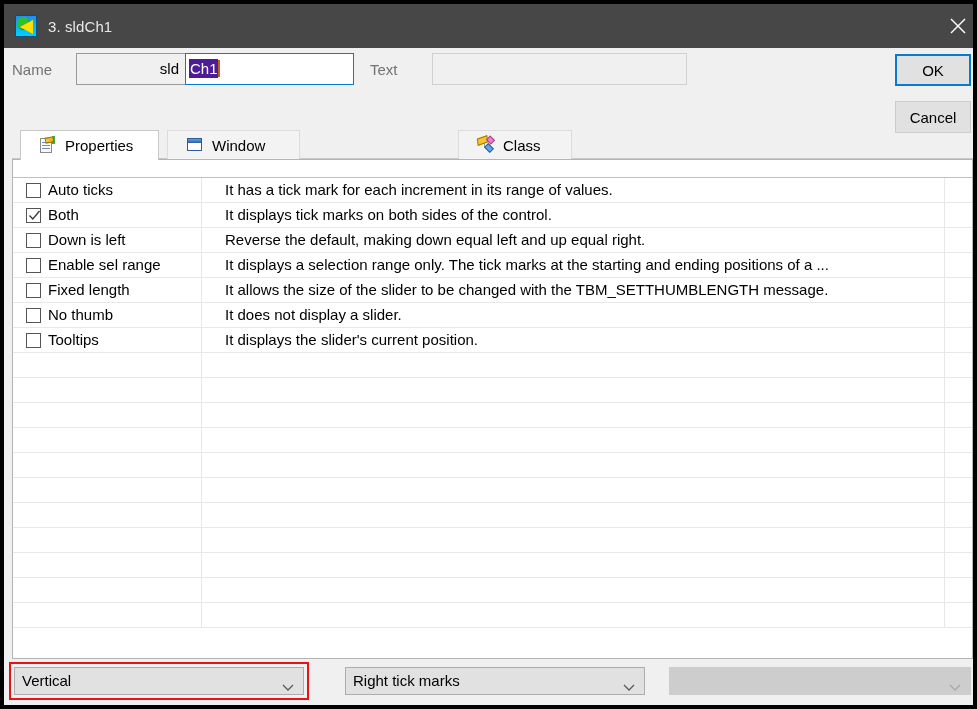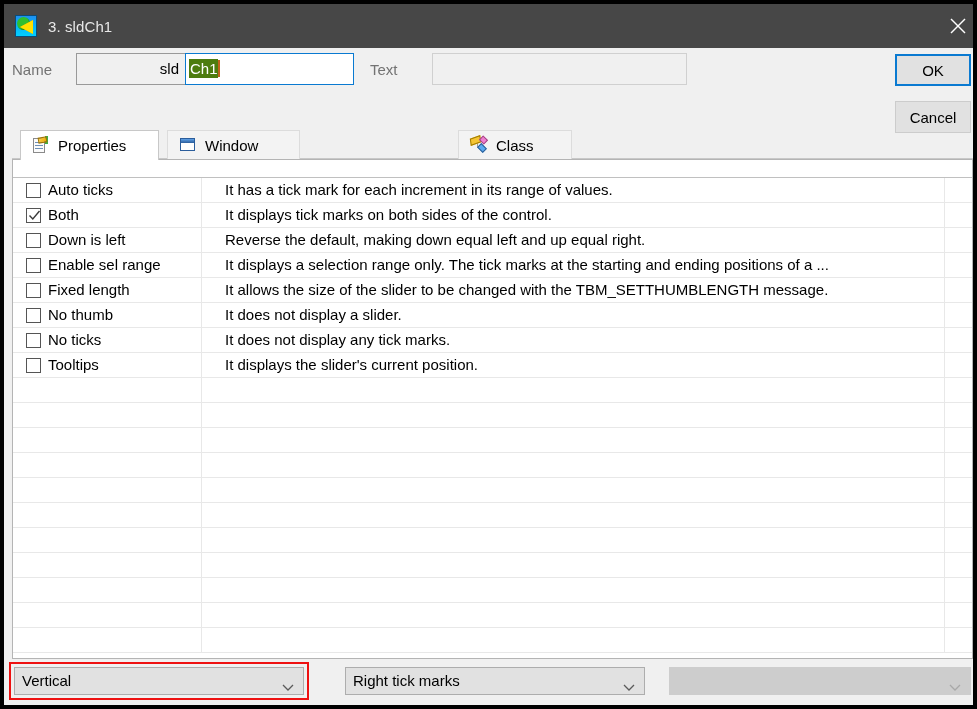--- a/index.html
+++ b/index.html
@@ -98,21 +98,21 @@
     border: 1px solid #0a7ad1;
     box-sizing: border-box;
     font-size: 15px;
     line-height: 30px;
     padding-left: 3px;
     color: #000;
     overflow: hidden;
     white-space: nowrap;
   }
   #name-input .sel {
-    background: #4d7c0f;
+    background: #4c1d95;
     color: #ffffff;
     padding: 1px 0 1px 1px;
   }
   #name-input .caret {
     display: inline-block;
     width: 2px; height: 17px;
     background: #c0621c;
     vertical-align: -3px;
   }
   #text-input {
@@ -154,21 +154,21 @@
   }
   .tab {
     position: absolute; top: 0;
     height: 29px;
     background: #f3f3f3;
     border-left: 1px solid #dcdcdc;
     border-right: 1px solid #dcdcdc;
     border-top: 1px solid #dcdcdc;
     box-sizing: border-box;
     display: flex; align-items: center;
-    padding-left: 11px; padding-right: 14px;
+    padding-left: 18px; padding-right: 14px;
     font-size: 15px;
     color: #000;
     white-space: nowrap;
   }
   .tab.active {
     background: #ffffff;
     border-left: 1px solid #c8c8c8;
     border-right: 1px solid #c8c8c8;
     border-top: 1px solid #c8c8c8;
     height: 30px;
@@ -442,27 +442,20 @@
           <div class="cdiv1"></div>
           <div class="cdiv2"></div>
           <div class="cb"></div>
           <div class="c1">No thumb</div>
           <div class="c2">It does not display a slider.</div>
         </div>
         <div class="row">
           <div class="cdiv1"></div>
           <div class="cdiv2"></div>
           <div class="cb"></div>
-          <div class="c1">No ticks</div>
-          <div class="c2">It does not display any tick marks.</div>
-        </div>
-        <div class="row">
-          <div class="cdiv1"></div>
-          <div class="cdiv2"></div>
-          <div class="cb"></div>
           <div class="c1">Tooltips</div>
           <div class="c2">It displays the slider's current position.</div>
         </div>
         <div class="row">
           <div class="cdiv1"></div>
           <div class="cdiv2"></div>
         </div>
         <div class="row">
           <div class="cdiv1"></div>
           <div class="cdiv2"></div>

